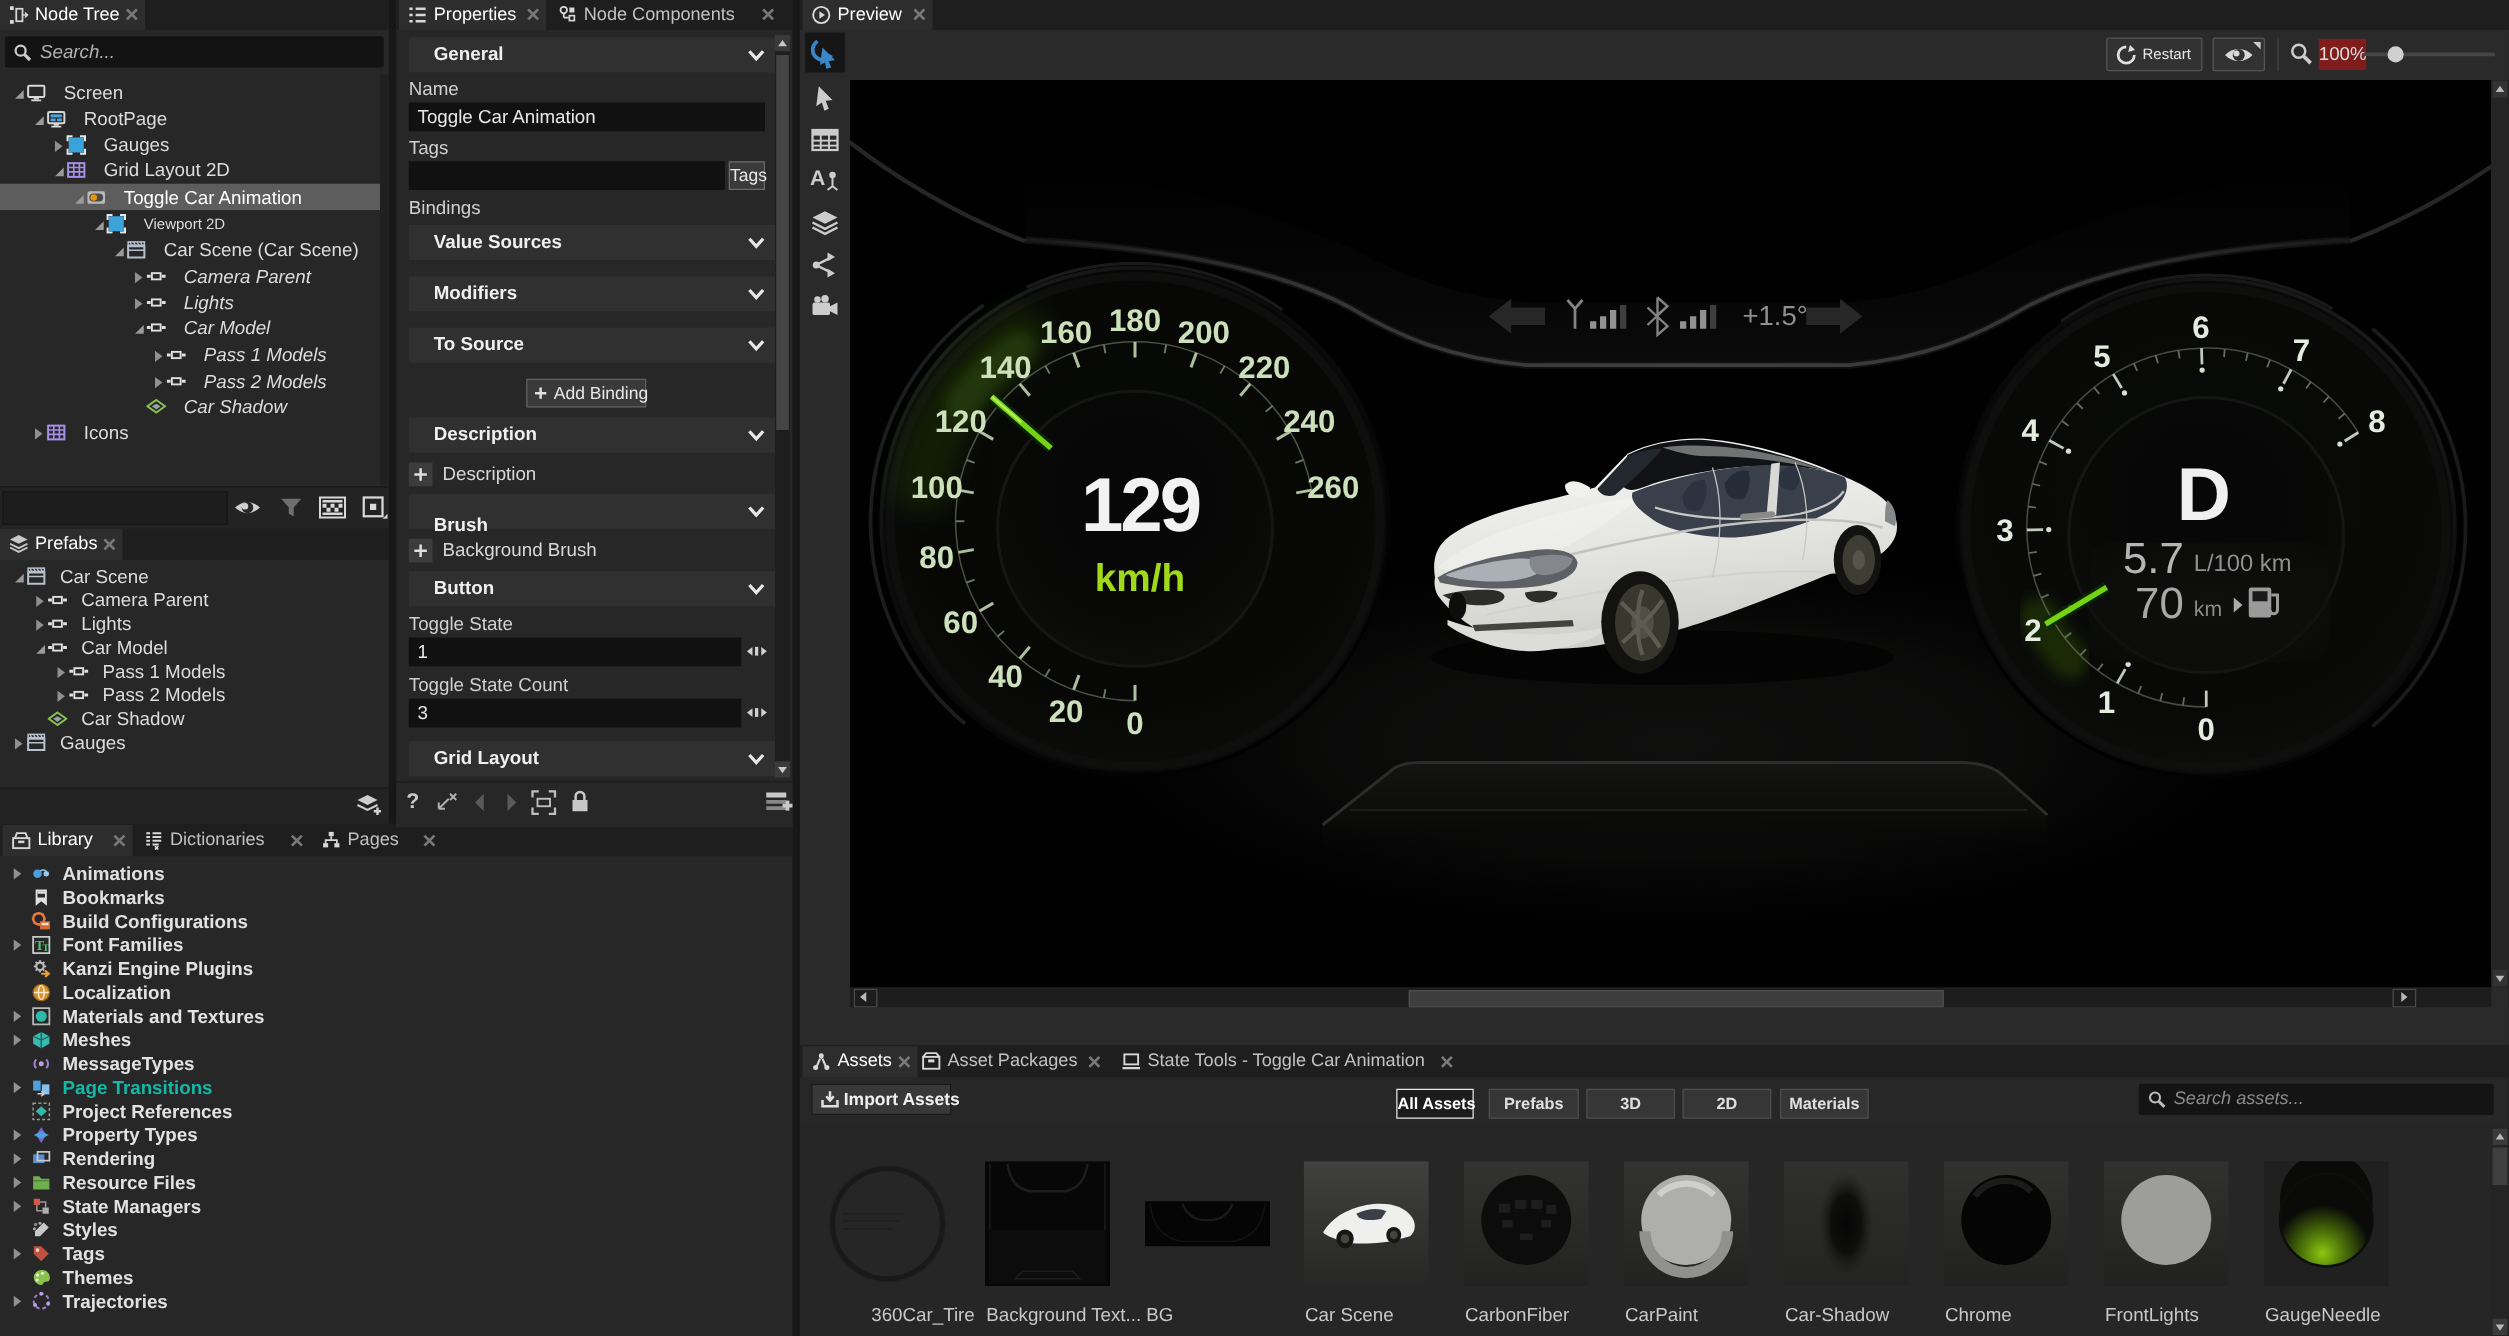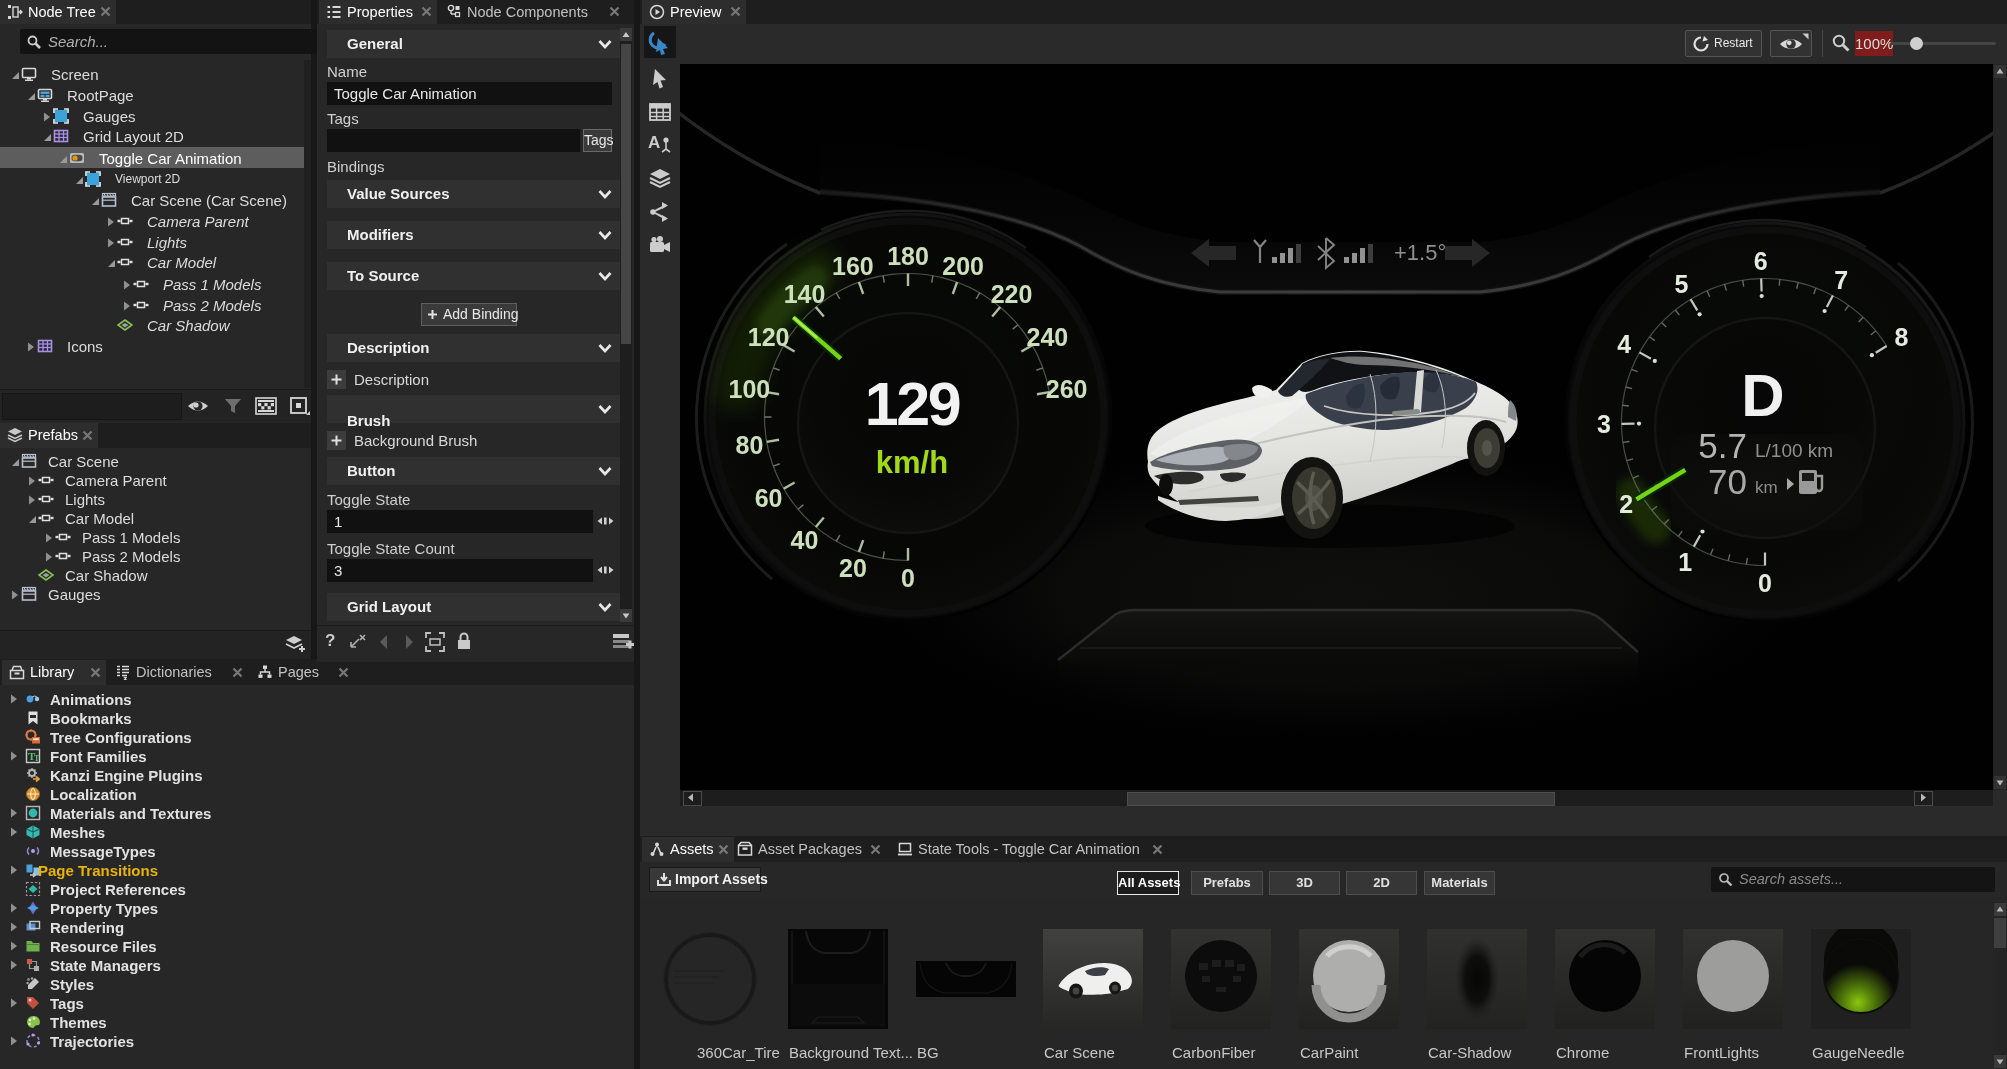--- a/index.html
+++ b/index.html
@@ -19,21 +19,21 @@
           <path d="M11 8 h4 M13 6 l2 2 -2 2" stroke="#d8d8d8" stroke-width="1.3" fill="none"></path>
         </svg>
       </div>
       <div style="position:absolute;left:28px;top:0;line-height:24px;font-size:14.5px;color:#ffffff;white-space:nowrap;">Node Tree</div>
       <div style="position:absolute;left:100px;top:6px;">
         <svg width="11" height="11">
           <path d="M1.5 1.5 L9.5 9.5 M9.5 1.5 L1.5 9.5" stroke="#787878" stroke-width="2.2"></path>
         </svg>
       </div>
     </div>
-    <div style="position:absolute;left:20px;top:29px;width:303px;height:25px;background:#131313;border-radius:2px;">
+    <div style="position:absolute;left:4px;top:29px;width:303px;height:25px;background:#131313;border-radius:2px;">
       <svg width="16" height="16" style="position:absolute;left:6px;top:5px;">
         <circle cx="6.5" cy="6.5" r="4" fill="none" stroke="#cccccc" stroke-width="1.8"></circle>
         <line x1="9.5" y1="9.5" x2="14" y2="14" stroke="#cccccc" stroke-width="2.6"></line>
       </svg>
       <div style="position:absolute;left:28px;top:0;line-height:25px;font-size:15px;font-style:italic;color:#b0b0b0;">Search...</div>
     </div>
     <div style="position:absolute;left:7px;top:67px;width:16px;height:16px;">
       <svg width="16" height="16">
         <path d="M12 5 L12 12 L5 12 Z" fill="#9a9a9a"></path>
       </svg>
@@ -446,21 +446,21 @@
     </div>
     <div style="position:absolute;left:50px;top:49.5px;width:400px;height:19px;line-height:19px;font-size:15px;color:#e2e2e2;font-weight:bold;white-space:nowrap;">Bookmarks</div>
     <div style="position:absolute;left:25px;top:70.0px;width:16px;height:16px;">
       <svg width="16" height="16" style="">
         <circle cx="6" cy="6" r="4.5" fill="none" stroke="#e07840" stroke-width="2"></circle>
         <path d="M6 0.5 v2 M6 9.5 v2 M0.5 6 h2 M9.5 6 h2 M2 2 l1.5 1.5 M8.5 8.5 L10 10 M10 2 L8.5 3.5 M3.5 8.5 L2 10" stroke="#e07840" stroke-width="1.6"></path>
         <rect x="7" y="8" width="8" height="6.5" fill="#d86830"></rect>
         <rect x="8.2" y="9.2" width="5.6" height="2" fill="#f0e0d0"></rect>
       </svg>
     </div>
-    <div style="position:absolute;left:50px;top:68.5px;width:400px;height:19px;line-height:19px;font-size:15px;color:#e2e2e2;font-weight:bold;white-space:nowrap;">Tree Configurations</div>
+    <div style="position:absolute;left:50px;top:68.5px;width:400px;height:19px;line-height:19px;font-size:15px;color:#e2e2e2;font-weight:bold;white-space:nowrap;">Build Configurations</div>
     <div style="position:absolute;left:6px;top:89.0px;width:16px;height:16px;">
       <svg width="16" height="16">
         <path d="M5 3.5 L11 8 L5 12.5 Z" fill="#909090"></path>
       </svg>
     </div>
     <div style="position:absolute;left:25px;top:89.0px;width:16px;height:16px;">
       <svg width="16" height="16" style="">
         <rect x="1.5" y="1.5" width="13" height="13" fill="none" stroke="#cccccc" stroke-width="1.4"></rect>
         <text x="3" y="12" font-size="11" font-weight="bold" fill="#58c470" font-family="Liberation Serif">T</text>
         <text x="9" y="13" font-size="8" font-weight="bold" fill="#58c470" font-family="Liberation Serif">T</text>
@@ -519,21 +519,21 @@
         <path d="M5 3.5 L11 8 L5 12.5 Z" fill="#909090"></path>
       </svg>
     </div>
     <div style="position:absolute;left:25px;top:203.0px;width:16px;height:16px;">
       <svg width="16" height="16" style="">
         <rect x="1.5" y="2.5" width="6" height="8" fill="#4da0dd"></rect>
         <rect x="8.5" y="5.5" width="6" height="8" fill="#86c2ea"></rect>
         <path d="M5 13 h5 m-2 -2 l2.4 2 -2.4 2" stroke="#cccccc" stroke-width="1.3" fill="none"></path>
       </svg>
     </div>
-    <div style="position:absolute;left:38px;top:201.5px;width:400px;height:19px;line-height:19px;font-size:15px;color:#eab308;font-weight:bold;white-space:nowrap;">Page Transitions</div>
+    <div style="position:absolute;left:50px;top:201.5px;width:400px;height:19px;line-height:19px;font-size:15px;color:#14b8a6;font-weight:bold;white-space:nowrap;">Page Transitions</div>
     <div style="position:absolute;left:25px;top:222.0px;width:16px;height:16px;">
       <svg width="16" height="16" style="">
         <rect x="1.5" y="1.5" width="13" height="13" fill="none" stroke="#9a9a9a" stroke-width="1.2" stroke-dasharray="2.4 1.8"></rect>
         <path d="M8 4 L12.5 8 L8 12 L3.5 8 Z" fill="#30b8a8"></path>
       </svg>
     </div>
     <div style="position:absolute;left:50px;top:220.5px;width:400px;height:19px;line-height:19px;font-size:15px;color:#e2e2e2;font-weight:bold;white-space:nowrap;">Project References</div>
     <div style="position:absolute;left:6px;top:241.0px;width:16px;height:16px;">
       <svg width="16" height="16">
         <path d="M5 3.5 L11 8 L5 12.5 Z" fill="#909090"></path>

